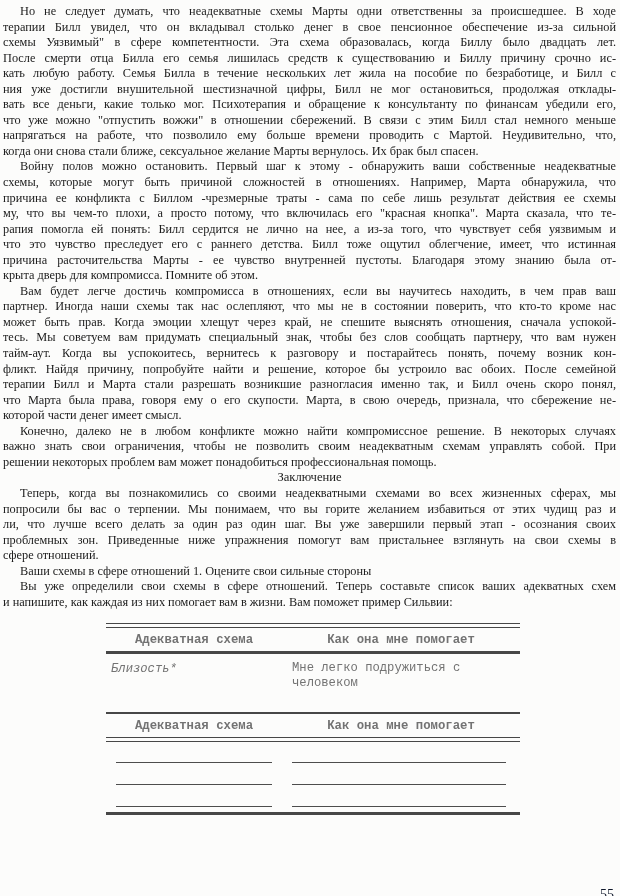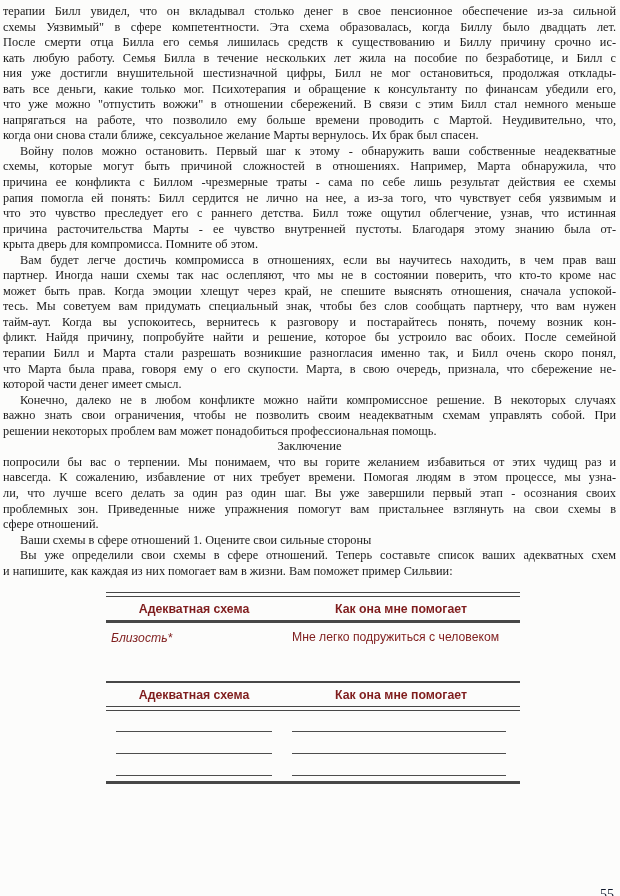--- a/index.html
+++ b/index.html
@@ -29,22 +29,22 @@
   .heading {
     font-size: 12.6px;
     line-height: 15.55px;
     font-weight: normal;
     text-align: center;
   }
   
   .schema-table {
     margin: 13px 0 0 103px;
     width: 414px;
-    font-family: Liberation Sans, sans-serif;
-    color: #7f1d1d;
+    font-family: Liberation Mono, monospace;
+    color: #737373;
   }
   .rule-double {
     height: 5px;
     border-top: 1.5px solid #474747;
     border-bottom: 1.5px solid #474747;
   }
   .rule-thick { height: 2.5px; background: #474747; }
   .t-row { display: flex; }
   .t-col-left  { width: 176px; }
   .t-col-right { width: 238px; }
@@ -91,36 +91,38 @@
     color: #0f172a;
   }
 </style>
 </head>
 <body>
 
 <div class="page">
 
   <div class="text-flow">
       <div class="para">
+        <div class="line first">Но не следует думать, что неадекватные схемы Марты одни ответственны за происшедшее. В ходе</div>
         <div class="line">терапии Билл увидел, что он вкладывал столько денег в свое пенсионное обеспечение из-за сильной</div>
         <div class="line">схемы Уязвимый" в сфере компетентности. Эта схема образовалась, когда Биллу было двадцать лет.</div>
         <div class="line">После смерти отца Билла его семья лишилась средств к существованию и Биллу причину срочно ис-</div>
         <div class="line">кать любую работу. Семья Билла в течение нескольких лет жила на пособие по безработице, и Билл с</div>
         <div class="line">ния уже достигли внушительной шестизначной цифры, Билл не мог остановиться, продолжая отклады-</div>
         <div class="line">вать все деньги, какие только мог. Психотерапия и обращение к консультанту по финансам убедили его,</div>
         <div class="line">что уже можно "отпустить вожжи" в отношении сбережений. В связи с этим Билл стал немного меньше</div>
         <div class="line">напрягаться на работе, что позволило ему больше времени проводить с Мартой. Неудивительно, что,</div>
         <div class="line last">когда они снова стали ближе, сексуальное желание Марты вернулось. Их брак был спасен.</div>
       </div>
       <div class="para">
         <div class="line first">Войну полов можно остановить. Первый шаг к этому - обнаружить ваши собственные неадекватные</div>
         <div class="line">схемы, которые могут быть причиной сложностей в отношениях. Например, Марта обнаружила, что</div>
         <div class="line">причина ее конфликта с Биллом -чрезмерные траты - сама по себе лишь результат действия ее схемы</div>
+        <div class="line">му, что вы чем-то плохи, а просто потому, что включилась его "красная кнопка". Марта сказала, что те-</div>
         <div class="line">рапия помогла ей понять: Билл сердится не лично на нее, а из-за того, что чувствует себя уязвимым и</div>
-        <div class="line">что это чувство преследует его с раннего детства. Билл тоже ощутил облегчение, узнав, что истинная</div>
+        <div class="line">что это чувство преследует его с раннего детства. Билл тоже ощутил облегчение, имеет, что истинная</div>
         <div class="line">причина расточительства Марты - ее чувство внутренней пустоты. Благодаря этому знанию была от-</div>
         <div class="line last">крыта дверь для компромисса. Помните об этом.</div>
       </div>
       <div class="para">
         <div class="line first">Вам будет легче достичь компромисса в отношениях, если вы научитесь находить, в чем прав ваш</div>
         <div class="line">партнер. Иногда наши схемы так нас ослепляют, что мы не в состоянии поверить, что кто-то кроме нас</div>
         <div class="line">может быть прав. Когда эмоции хлещут через край, не спешите выяснять отношения, сначала успокой-</div>
         <div class="line">тесь. Мы советуем вам придумать специальный знак, чтобы без слов сообщать партнеру, что вам нужен</div>
         <div class="line">тайм-аут. Когда вы успокоитесь, вернитесь к разговору и постарайтесь понять, почему возник кон-</div>
         <div class="line">фликт. Найдя причину, попробуйте найти и решение, которое бы устроило вас обоих. После семейной</div>
@@ -128,22 +130,22 @@
         <div class="line">что Марта была права, говоря ему о его скупости. Марта, в свою очередь, признала, что сбережение не-</div>
         <div class="line last">которой части денег имеет смысл.</div>
       </div>
       <div class="para">
         <div class="line first">Конечно, далеко не в любом конфликте можно найти компромиссное решение. В некоторых случаях</div>
         <div class="line">важно знать свои ограничения, чтобы не позволить своим неадекватным схемам управлять собой. При</div>
         <div class="line last">решении некоторых проблем вам может понадобиться профессиональная помощь.</div>
       </div>
       <div class="heading">Заключение</div>
       <div class="para">
+        <div class="line first">Теперь, когда вы познакомились со своими неадекватными схемами во всех жизненных сферах, мы</div>
         <div class="line">попросили бы вас о терпении. Мы понимаем, что вы горите желанием избавиться от этих чудищ раз и</div>
-        <div class="line">навсегда. К сожалению, избавление от них требует времени. Помогая людям в этом процессе, мы узна-</div>
         <div class="line">ли, что лучше всего делать за один раз один шаг. Вы уже завершили первый этап - осознания своих</div>
         <div class="line">проблемных зон. Приведенные ниже упражнения помогут вам пристальнее взглянуть на свои схемы в</div>
         <div class="line last">сфере отношений.</div>
       </div>
       <div class="para">
         <div class="line first last">Ваши схемы в сфере отношений 1. Оцените свои сильные стороны</div>
       </div>
       <div class="para">
         <div class="line first">Вы уже определили свои схемы в сфере отношений. Теперь составьте список ваших адекватных схем</div>
         <div class="line last">и напишите, как каждая из них помогает вам в жизни. Вам поможет пример Сильвии:</div>

